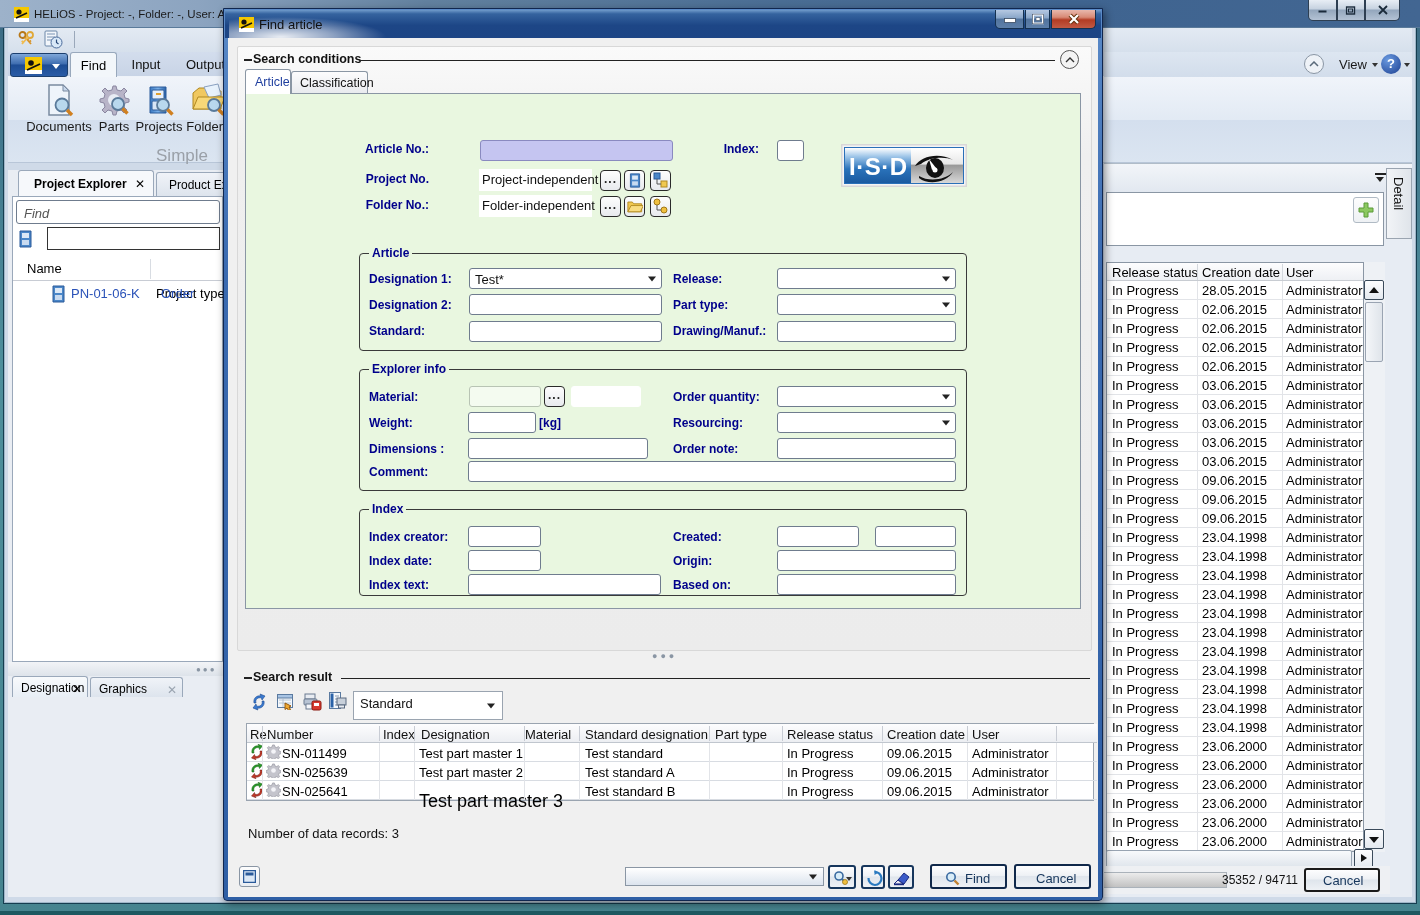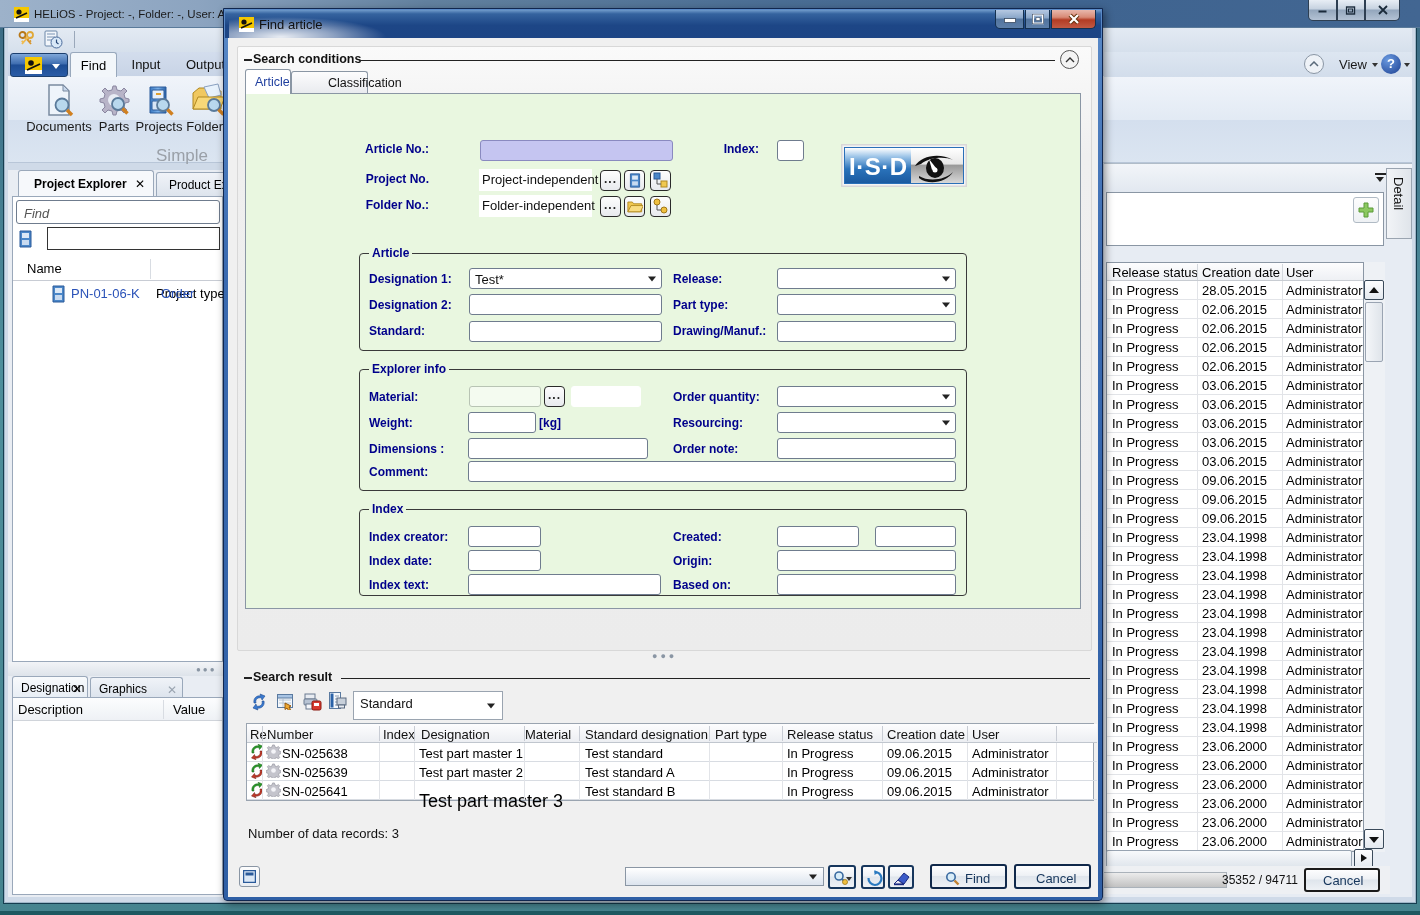--- a/index.html
+++ b/index.html
@@ -240,27 +240,20 @@
     <div style="position:absolute;left:0;top:0px;width:215px;height:14px;background:linear-gradient(180deg,#f2f4f7,#dde3ea);"></div>
     <div style="position:absolute;left:188px;top:3px;color:#8a96a4;font-size:8px;letter-spacing:2px;">●●●</div>
     <div class="dtab" style="left:4px;top:14px;width:76px;height:21px;background:linear-gradient(180deg,#f8fafc,#e8eef5);border:1px solid #9aa8ba;border-bottom:none;border-radius:3px 3px 0 0;">
       <span style="position:absolute;left:8px;top:4px;">Designation</span>
         <span style="position:absolute;right:5px;top:5px;">✕</span>
       </div>
     <div class="dtab" style="left:82px;top:15px;width:93px;height:20px;background:linear-gradient(180deg,#f0f3f8,#dde4ed);border:1px solid #9aa8ba;border-bottom:none;border-radius:3px 3px 0 0;">
       <span style="position:absolute;left:8px;top:4px;">Graphics</span>
         <span style="position:absolute;right:5px;top:5px;color:#9aa4b0;">✕</span>
       </div>
-    <div style="position:absolute;left:4px;top:35px;width:211px;height:198px;background:#fff;border:1px solid #9aa8ba;">
-      <div style="position:absolute;left:0;top:0;width:209px;height:23px;background:linear-gradient(180deg,#fcfdfe,#eef1f5);border-bottom:1px solid #d0d4da;">
-        <span style="position:absolute;left:5px;top:4px;font-size:13px;">Description</span>
-        <span style="position:absolute;left:160px;top:4px;font-size:13px;">Value</span>
-        <div style="position:absolute;left:150px;top:2px;width:1px;height:19px;background:#d8dce2;"></div>
-      </div>
-    </div>
   </div>
 
   <div id="bgwin">
 
     <div style="position:absolute;left:0;top:0px;width:308px;height:29px;background:linear-gradient(180deg,#f2f5f9,#e2e8f0);border-top:1px solid #b0bcc8;">
       <div style="position:absolute;left:271px;top:9px;width:11px;height:2px;background:#222;"></div>
         <div style="position:absolute;left:272px;top:13px;width:0;height:0;border-left:4.5px solid transparent;border-right:4.5px solid transparent;border-top:5px solid #222;"></div>
     </div>
 
     <div style="position:absolute;left:282px;top:5px;width:26px;height:71px;background:linear-gradient(90deg,#f2f4f7,#dfe4ea);border:1px solid #9aa4b0;">
@@ -558,21 +551,21 @@
       <div style="position:absolute;left:131px;top:22px;width:696px;height:1px;background:#222;"></div>
       <div style="position:absolute;left:832px;top:12px;width:19px;height:19px;border:1px solid #555;border-radius:50%;background:#f4f4f4;"></div>
       <svg style="position:absolute;left:837px;top:19px" width="10" height="6">
           <path d="M1 5 L5 1 L9 5" fill="none" stroke="#333" stroke-width="1.4"></path>
         </svg>
 
       <div style="position:absolute;left:17px;top:31px;width:46px;height:25px;background:#fff;border:1px solid #8a96a4;border-bottom:none;border-radius:3px 3px 0 0;z-index:3;">
         <span style="position:absolute;left:9px;top:5px;font-size:12.5px;color:#1f3f9f;">Article</span>
         </div>
       <div style="position:absolute;left:63px;top:33px;width:77px;height:23px;background:linear-gradient(180deg,#fcfcfd,#e8eaee);border:1px solid #8a96a4;border-bottom:none;border-radius:3px 3px 0 0;">
-        <span style="position:absolute;left:8px;top:4px;font-size:12.5px;color:#111;margin-left:28px;">Classification</span>
+        <span style="position:absolute;left:8px;top:4px;font-size:12.5px;color:#111;">Classification</span>
         </div>
 
       <div id="greenpane">
         <div class="navy" style="position:absolute;left:103px;top:48px;width:80px;text-align:right;">Article No.:</div>
         <div class="inp" style="left:234px;top:46px;width:193px;height:21px;background:#c5c5f1;border-color:#8a8ac0;"></div>
         <div class="navy" style="position:absolute;left:441px;top:48px;width:72px;text-align:right;">Index:</div>
         <div class="inp" style="left:531px;top:46px;width:27px;height:21px;"></div>
         <svg style="position:absolute;left:595px;top:50px" width="126" height="43" viewBox="0 0 126 43">
           <rect x="0" y="0" width="126" height="43" fill="#d8d8d8"></rect>
           <rect x="1.5" y="1.5" width="123" height="40" fill="#f4f4f4"></rect>
@@ -763,21 +756,21 @@
                 <path d="M3 9 C2 4 6 1 10 2 l-1 -1.8 4.5 1.8 -3 3.5 -0.5 -1.8 C7 3 4 5 5 9 Z" fill="#2a9a2a" stroke="#176017" stroke-width="0.5"></path>
                 <path d="M13 7 C14 12 10 15 6 14 l1 1.8 -4.5 -1.8 3 -3.5 0.5 1.8 C9 13 12 11 11 7 Z" fill="#c03a2a" stroke="#701a10" stroke-width="0.5"></path>
               </svg>
             </div>
       <div style="position:absolute;left:19px;top:0;width:15px;height:18px;">
               <svg style="position:absolute;left:0px;top:1px" width="15" height="15" viewBox="0 0 16 16">
                 <path d="M7 1 h2 l0.5 2 2 0.8 1.7 -1.2 1.4 1.4 -1.2 1.7 0.8 2 2 0.5 v2 l-2 0.5 -0.8 2 1.2 1.7 -1.4 1.4 -1.7 -1.2 -2 0.8 -0.5 2 h-2 l-0.5 -2 -2 -0.8 -1.7 1.2 -1.4 -1.4 1.2 -1.7 -0.8 -2 -2 -0.5 v-2 l2 -0.5 0.8 -2 -1.2 -1.7 1.4 -1.4 1.7 1.2 2 -0.8 z" fill="#c4c4cc" stroke="#8a8a94" stroke-width="0.6"></path>
                 <circle cx="8" cy="8" r="2.5" fill="#f4f4f8"></circle>
               </svg>
             </div>
-      <span style="position:absolute;left:35px;top:3px;font-size:13px;">SN-025638</span>
+      <span style="position:absolute;left:35px;top:3px;font-size:13px;">SN-011499</span>
       <span style="position:absolute;left:172px;top:3px;font-size:13px;">Test part master 1</span>
       <span style="position:absolute;left:338px;top:3px;font-size:13px;">Test standard</span>
       <span style="position:absolute;left:540px;top:3px;font-size:13px;">In Progress</span>
       <span style="position:absolute;left:640px;top:3px;font-size:13px;">09.06.2015</span>
       <span style="position:absolute;left:725px;top:3px;font-size:13px;">Administrator</span>
       <div style="position:absolute;left:15px;top:0;width:1px;height:19px;background:#e2e4e8;"></div>
       <div style="position:absolute;left:132px;top:0;width:1px;height:19px;background:#e2e4e8;"></div>
       <div style="position:absolute;left:167px;top:0;width:1px;height:19px;background:#e2e4e8;"></div>
       <div style="position:absolute;left:277px;top:0;width:1px;height:19px;background:#e2e4e8;"></div>
       <div style="position:absolute;left:332px;top:0;width:1px;height:19px;background:#e2e4e8;"></div>

